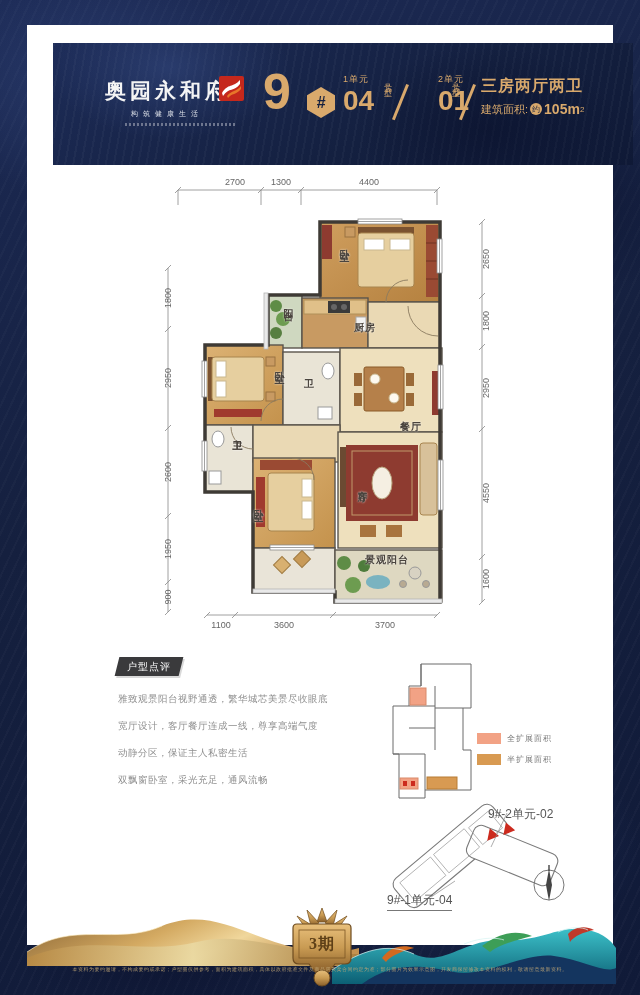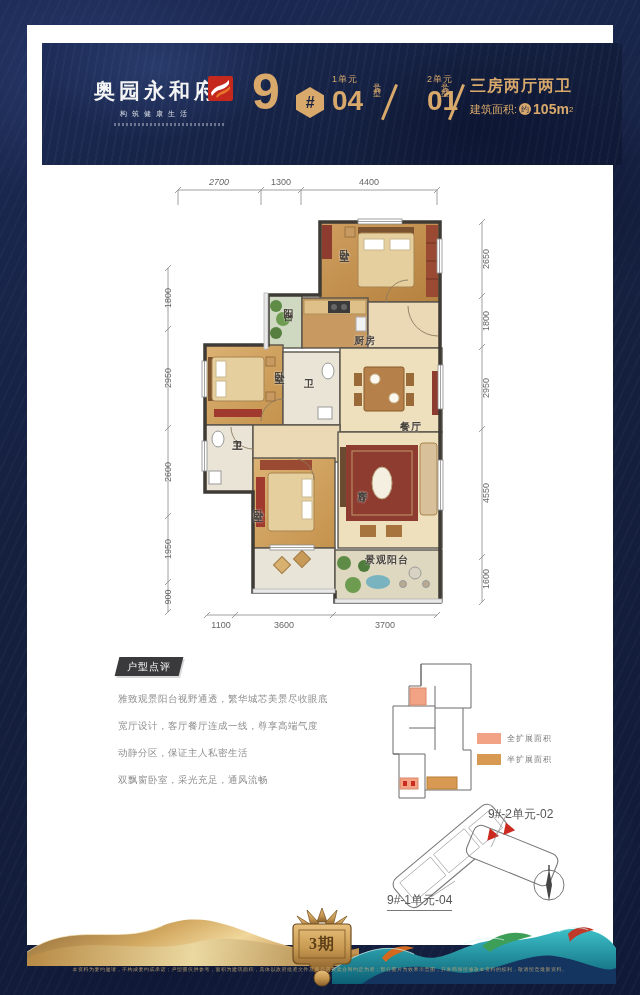--- a/index.html
+++ b/index.html
@@ -7,21 +7,21 @@
     font-family:"Liberation Sans",sans-serif;
     background:
       radial-gradient(ellipse 300px 200px at 15% 8%, rgba(70,95,160,.30), transparent 60%),
       radial-gradient(ellipse 260px 180px at 85% 20%, rgba(8,14,40,.55), transparent 60%),
       radial-gradient(ellipse 320px 220px at 70% 85%, rgba(60,85,150,.28), transparent 60%),
       radial-gradient(ellipse 240px 160px at 25% 95%, rgba(10,16,44,.5), transparent 60%),
       repeating-linear-gradient(115deg, rgba(255,255,255,.025) 0 2px, transparent 2px 9px),
       linear-gradient(160deg,#1c2a55 0%,#15203f 45%,#101a38 100%);}
   .card{position:absolute;left:27px;top:25px;width:586px;height:920px;background:#ffffff;}
   
-  .hpanel{position:absolute;left:15px;top:18px;width:580px;height:122px;
+  .hpanel{position:absolute;left:26px;top:18px;width:580px;height:122px;
     background:
       radial-gradient(ellipse 200px 120px at 20% 20%, rgba(70,95,160,.35), transparent 60%),
       radial-gradient(ellipse 220px 140px at 75% 70%, rgba(8,14,40,.5), transparent 60%),
       repeating-linear-gradient(100deg, rgba(255,255,255,.03) 0 2px, transparent 2px 8px),
       linear-gradient(150deg,#1d2c58 0%,#142040 60%,#0f1936 100%);}
   .brand{position:absolute;left:52px;top:34px;color:#f4f4f4;font-family:"Liberation Serif",serif;
     font-size:21px;font-weight:bold;letter-spacing:4px;white-space:nowrap;}
   .aologo{position:absolute;left:166px;top:33px;width:25px;height:25px;}
   .slogan{position:absolute;left:78px;top:66px;color:#dfe3ea;font-size:7px;letter-spacing:5px;white-space:nowrap;}
   .subline{position:absolute;left:72px;top:80px;width:112px;height:3px;
@@ -265,40 +265,40 @@
             <line x1="305" y1="25" x2="305" y2="40"></line>
           <line x1="36" y1="103" x2="36" y2="447"></line>
           <path d="M33,106 l6,-6 M33,167 l6,-6 M33,266 l6,-6 M33,354 l6,-6 M33,420 l6,-6 M33,450 l6,-6"></path>
           <line x1="350" y1="57" x2="350" y2="437"></line>
           <path d="M347,60 l6,-6 M347,134 l6,-6 M347,185 l6,-6 M347,267 l6,-6 M347,395 l6,-6 M347,440 l6,-6"></path>
           <line x1="75" y1="450" x2="305" y2="450"></line>
           <path d="M72,453 l6,-6 M100,453 l6,-6 M198,453 l6,-6 M302,453 l6,-6"></path>
         </g>
       </svg>
 
-      <span class="dim" style="left:62px;top:12px;font-style:italic;">2700</span>
+      <span class="dim" style="left:78px;top:12px;">2700</span>
       <span class="dim" style="left:124px;top:12px;">1300</span>
       <span class="dim" style="left:212px;top:12px;">4400</span>
       <span class="dim" style="left:64px;top:455px;">1100</span>
       <span class="dim" style="left:127px;top:455px;">3600</span>
       <span class="dim" style="left:228px;top:455px;">3700</span>
       <span class="dim-v" style="left:14px;top:128px;">1800</span>
       <span class="dim-v" style="left:14px;top:208px;">2950</span>
       <span class="dim-v" style="left:14px;top:302px;">2600</span>
       <span class="dim-v" style="left:14px;top:379px;">1950</span>
       <span class="dim-v" style="left:14px;top:427px;">900</span>
       <span class="dim-v" style="left:332px;top:89px;">2650</span>
       <span class="dim-v" style="left:332px;top:151px;">1800</span>
       <span class="dim-v" style="left:332px;top:218px;">2950</span>
       <span class="dim-v" style="left:332px;top:323px;">4550</span>
       <span class="dim-v" style="left:332px;top:409px;">1600</span>
 
       <span class="rlabel vert" style="left:205px;top:76px;">卧室</span>
       <span class="rlabel vert" style="left:149px;top:136px;">阳台</span>
-      <span class="rlabel" style="left:186px;top:169px;padding-left:36px;">厨房</span>
+      <span class="rlabel" style="left:186px;top:156px;padding-left:36px;">厨房</span>
       <span class="rlabel vert" style="left:140px;top:198px;">卧室</span>
       <span class="rlabel" style="left:172px;top:212px;">卫</span>
       <span class="rlabel" style="left:268px;top:215px;margin-top:40px;">餐厅</span>
       <span class="rlabel vert" style="left:98px;top:266px;">主卫</span>
       <span class="rlabel vert" style="left:119px;top:336px;">卧室</span>
       <span class="rlabel vert" style="left:223px;top:318px;">客厅</span>
       <span class="rlabel" style="left:233px;top:388px;">景观阳台</span>
     </div>
 
     <div class="rev-badge">

